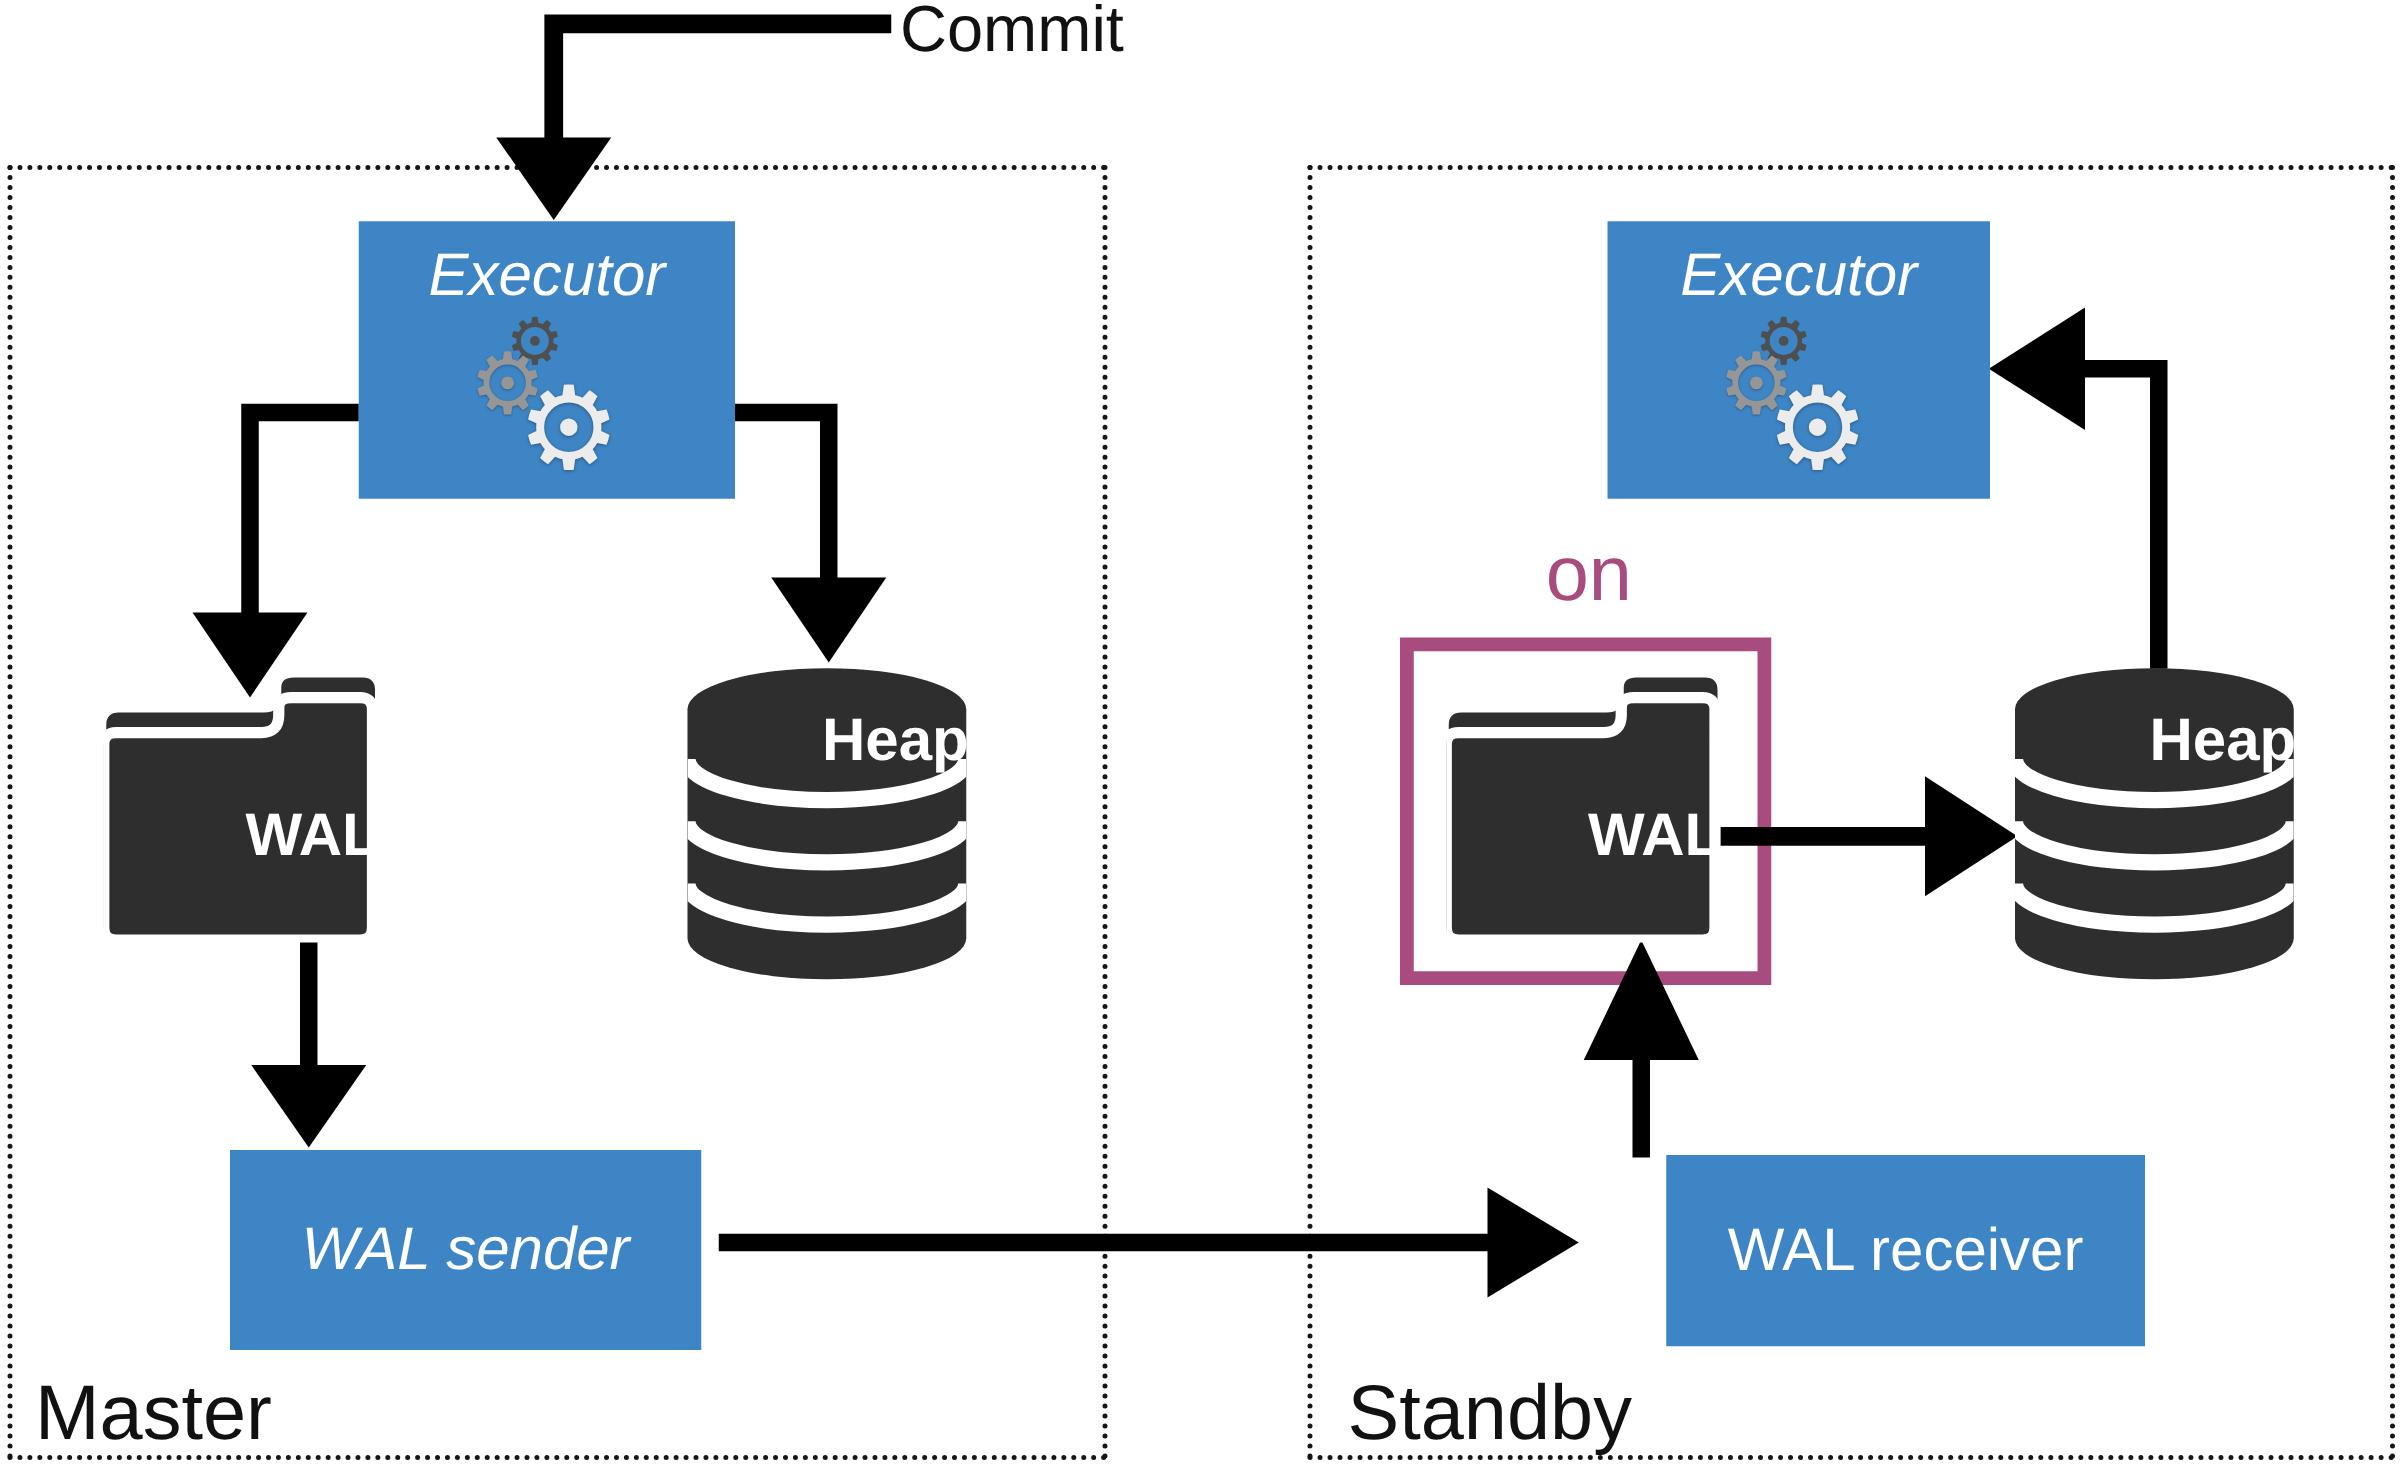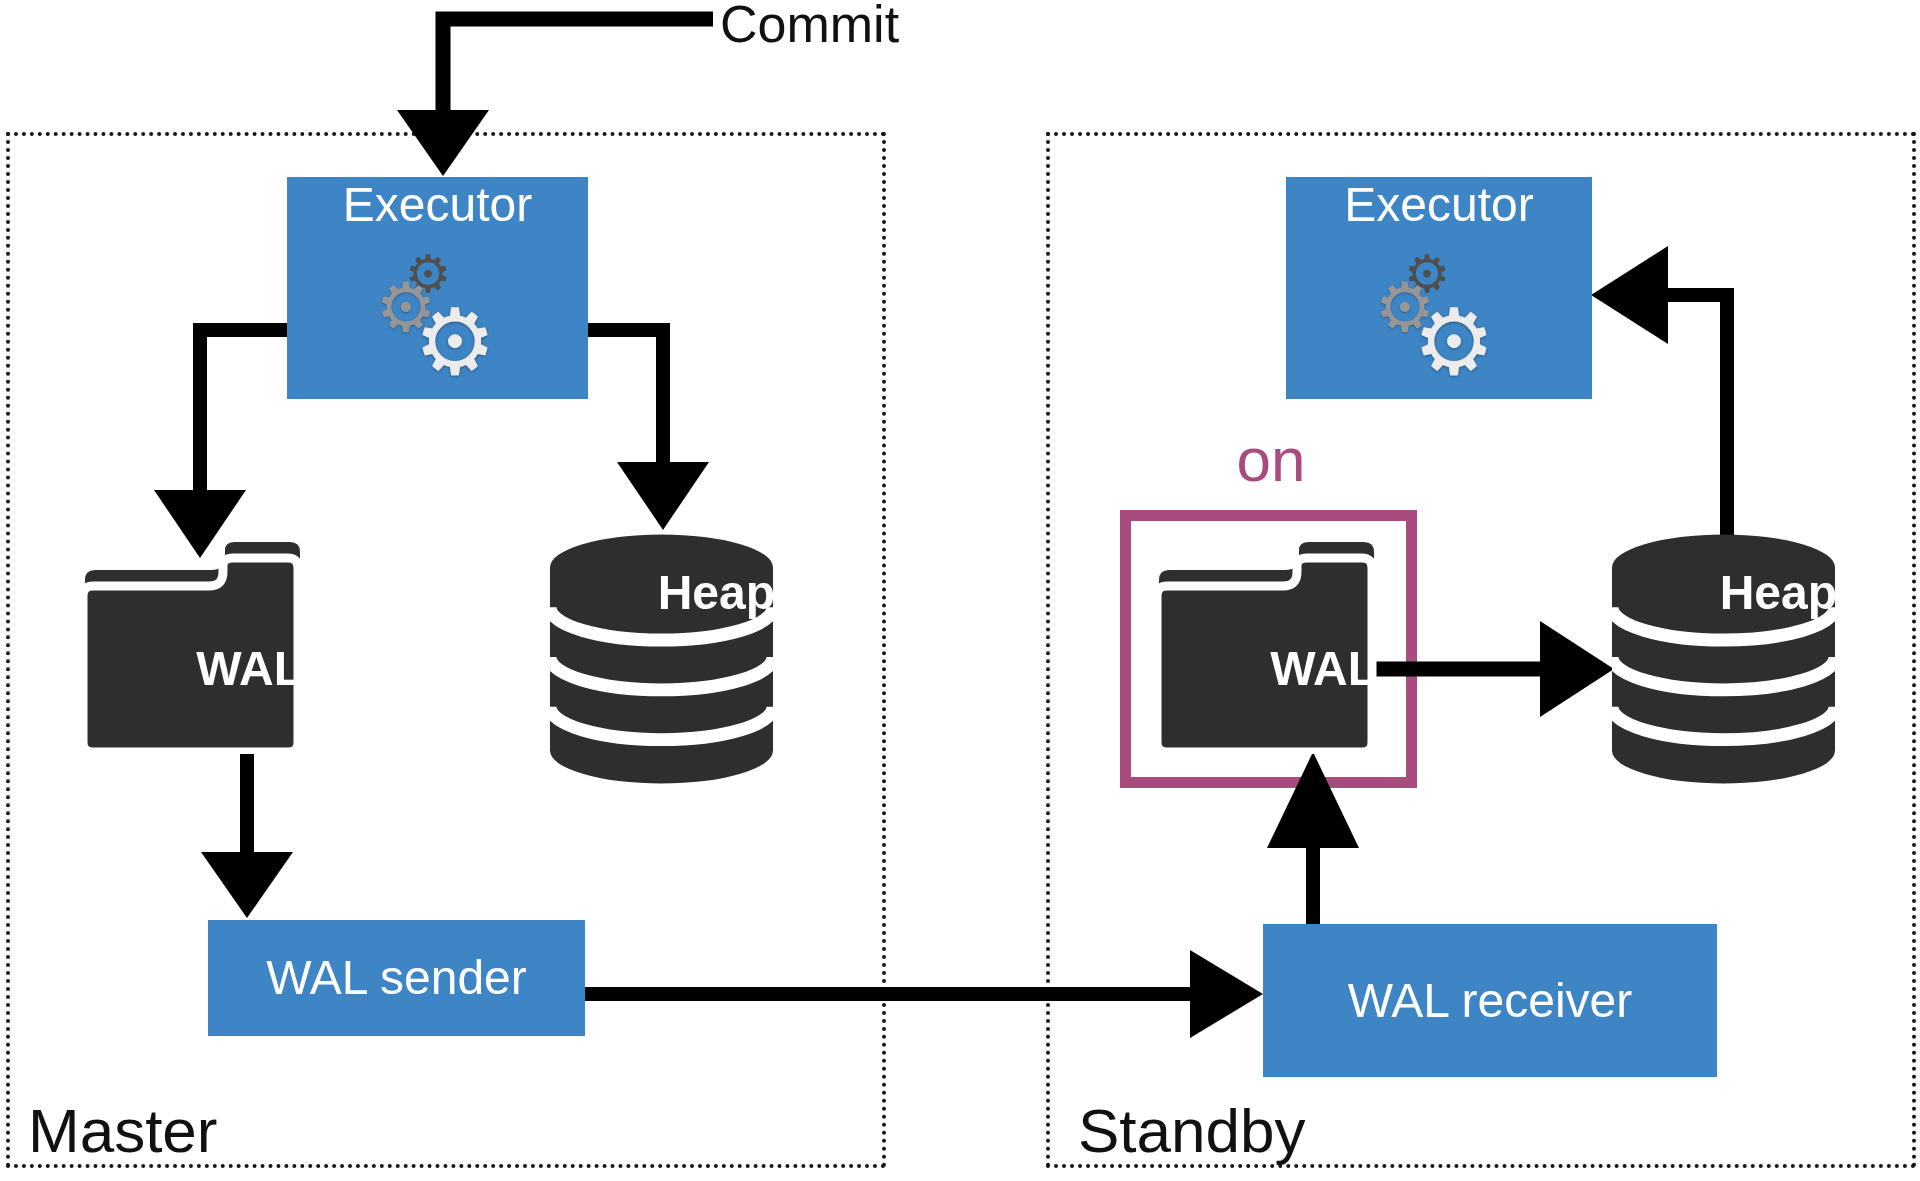--- a/index.html
+++ b/index.html
@@ -24,24 +24,24 @@
   
   svg.connectors{position:absolute;left:0;top:0;z-index:3;pointer-events:none;}
   .connectors path{stroke:var(--line);fill:none;}
   .connectors polygon{fill:var(--line);stroke:none;}
 
   
   .bluebox{position:absolute;background:var(--blue);z-index:4;display:flex;
            align-items:center;justify-content:center;}
   .executor-m{left:287px;top:177px;width:301px;height:222px;display:block;}
   .executor-s{left:1286px;top:177px;width:306px;height:222px;display:block;}
-  .wal-sender{left:208px;top:920px;width:377px;height:116px;}
-  .wal-receiver{left:1263px;top:924px;width:454px;height:153px;}
+  .wal-sender{left:184px;top:920px;width:377px;height:160px;font-style:italic;}
+  .wal-receiver{left:1333px;top:924px;width:383px;height:153px;}
   .node-label{color:#fff;font-size:48px;line-height:1.15;text-align:center;}
-  .executor-m .node-label,.executor-s .node-label{}
+  .executor-m .node-label,.executor-s .node-label{padding-top:16px;font-style:italic;}
 
   
   .gear{position:absolute;transform:translate(-50%,-54%);line-height:1;
         font-family:"DejaVu Sans",sans-serif;z-index:5;}
   .gear-small{left:141px;top:99px;font-size:52px;color:#4f4f4f;}
   .gear-mid{left:119px;top:134px;font-size:68px;color:#969696;text-shadow:0 1px 2px rgba(0,0,0,.30);}
   .gear-large{left:168px;top:170px;font-size:92px;color:#ececec;text-shadow:0 1px 3px rgba(0,0,0,.35);}
 
   
   .icon-node{position:absolute;z-index:4;}

